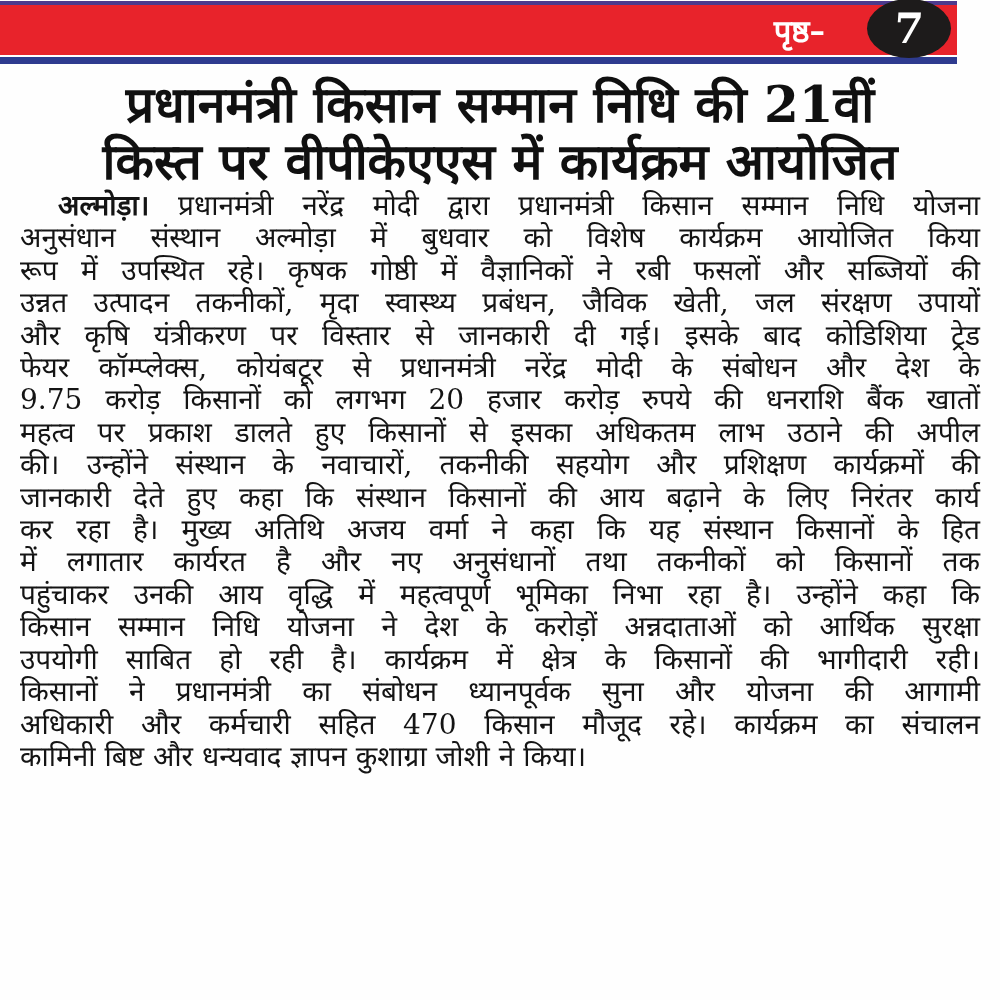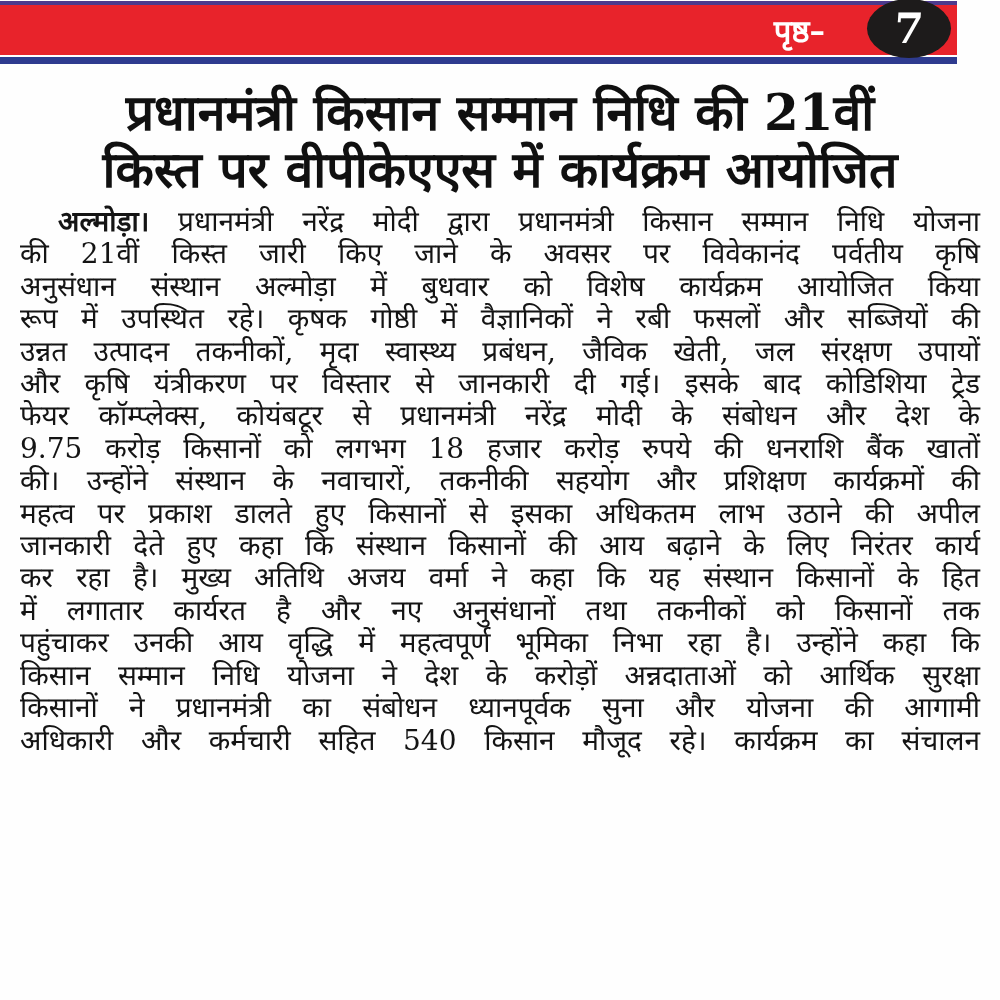--- a/index.html
+++ b/index.html
@@ -32,31 +32,30 @@
     width:84px;height:59px;border-radius:50%;
     background:var(--c-circle);
     display:flex;align-items:center;justify-content:center;
   }
   .page-number{
     color:#ffffff;font-weight:bold;font-size:42px;line-height:42px;
     transform:skewX(-4deg);
   }
   
   .headline{
-    margin-top:20px;
+    margin-top:12px;
     text-align:center;
     font-weight:bold;
     font-size:50px;
     line-height:57px;
     letter-spacing:0px;
     color:#101010;
   }
   
   .article{
-    margin-top:8px;
     padding:0 20px;
     font-size:28px;
     line-height:32.4px;
     color:#141414;
   }
   .line{
     text-align:justify;
     text-align-last:justify;
     white-space:nowrap0; 
   }
@@ -82,29 +81,30 @@
 <div class="headline">
   <div>प्रधानमंत्री किसान सम्मान निधि की 21वीं</div>
   <div>किस्त पर वीपीकेएएस में कार्यक्रम आयोजित</div>
 </div>
 
 <div class="article">
   <div class="line first">
     <span class="dateline">अल्मोड़ा।</span>
     <span>प्रधानमंत्री नरेंद्र मोदी द्वारा प्रधानमंत्री किसान सम्मान निधि योजना</span>
   </div>
-  <div class="line">की 21वीं किस्त जारी किए जाने के अवसर पर विवेकानंद पर्वतीय कृषि</div>
   <div class="line">अनुसंधान संस्थान अल्मोड़ा में बुधवार को विशेष कार्यक्रम आयोजित किया</div>
   <div class="line">रूप में उपस्थित रहे। कृषक गोष्ठी में वैज्ञानिकों ने रबी फसलों और सब्जियों की</div>
   <div class="line">उन्नत उत्पादन तकनीकों, मृदा स्वास्थ्य प्रबंधन, जैविक खेती, जल संरक्षण उपायों</div>
   <div class="line">और कृषि यंत्रीकरण पर विस्तार से जानकारी दी गई। इसके बाद कोडिशिया ट्रेड</div>
   <div class="line">फेयर कॉम्प्लेक्स, कोयंबटूर से प्रधानमंत्री नरेंद्र मोदी के संबोधन और देश के</div>
-  <div class="line">9.75 करोड़ किसानों को लगभग 18 हजार करोड़ रुपये की धनराशि बैंक खातों</div>
+  <div class="line">9.75 करोड़ किसानों को लगभग 20 हजार करोड़ रुपये की धनराशि बैंक खातों</div>
+  <div class="line">महत्व पर प्रकाश डालते हुए किसानों से इसका अधिकतम लाभ उठाने की अपील</div>
   <div class="line">की। उन्होंने संस्थान के नवाचारों, तकनीकी सहयोग और प्रशिक्षण कार्यक्रमों की</div>
-  <div class="line">महत्व पर प्रकाश डालते हुए किसानों से इसका अधिकतम लाभ उठाने की अपील</div>
   <div class="line">जानकारी देते हुए कहा कि संस्थान किसानों की आय बढ़ाने के लिए निरंतर कार्य</div>
   <div class="line">कर रहा है। मुख्य अतिथि अजय वर्मा ने कहा कि यह संस्थान किसानों के हित</div>
   <div class="line">में लगातार कार्यरत है और नए अनुसंधानों तथा तकनीकों को किसानों तक</div>
   <div class="line">पहुंचाकर उनकी आय वृद्धि में महत्वपूर्ण भूमिका निभा रहा है। उन्होंने कहा कि</div>
   <div class="line">किसान सम्मान निधि योजना ने देश के करोड़ों अन्नदाताओं को आर्थिक सुरक्षा</div>
+  <div class="line">उपयोगी साबित हो रही है। कार्यक्रम में क्षेत्र के किसानों की भागीदारी रही।</div>
   <div class="line">किसानों ने प्रधानमंत्री का संबोधन ध्यानपूर्वक सुना और योजना की आगामी</div>
-  <div class="line">अधिकारी और कर्मचारी सहित 540 किसान मौजूद रहे। कार्यक्रम का संचालन</div>
+  <div class="line">अधिकारी और कर्मचारी सहित 470 किसान मौजूद रहे। कार्यक्रम का संचालन</div>
+  <div class="line last">कामिनी बिष्ट और धन्यवाद ज्ञापन कुशाग्रा जोशी ने किया।</div>
 </div>
 
 </body></html>

